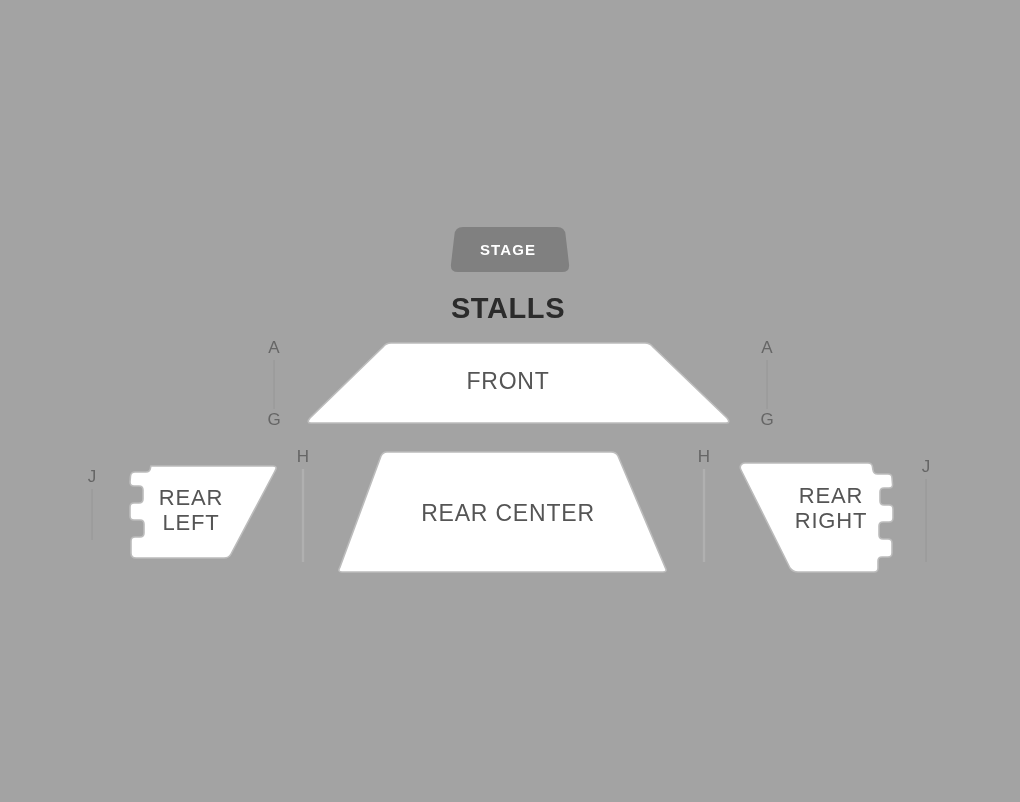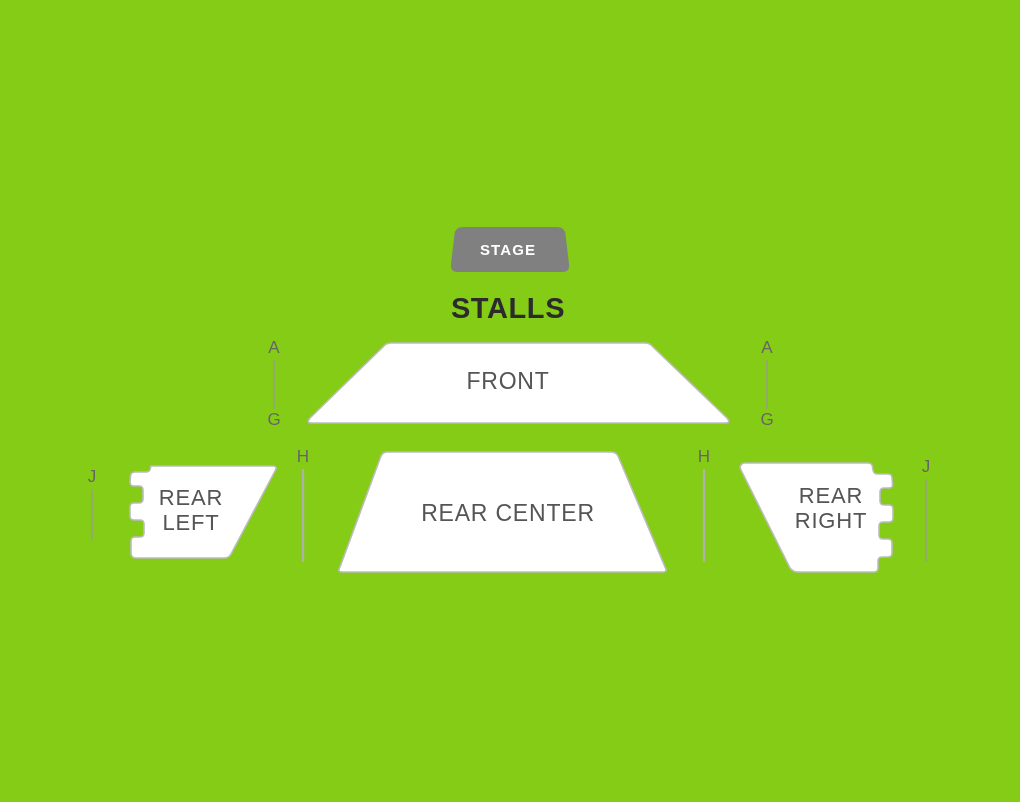--- a/index.html
+++ b/index.html
@@ -10,21 +10,21 @@
   body {
     width: 1020px;
     height: 802px;
     font-family: "Liberation Sans", sans-serif;
     overflow: hidden;
   }
   #seatmap-root {
     position: relative;
     width: 1020px;
     height: 802px;
-    background: #84cc16;
+    background: #a3a3a3;
   }
   #venue-svg {
     position: absolute;
     top: 0;
     left: 0;
     width: 1020px;
     height: 802px;
     display: block;
   }
   .section-shape {

